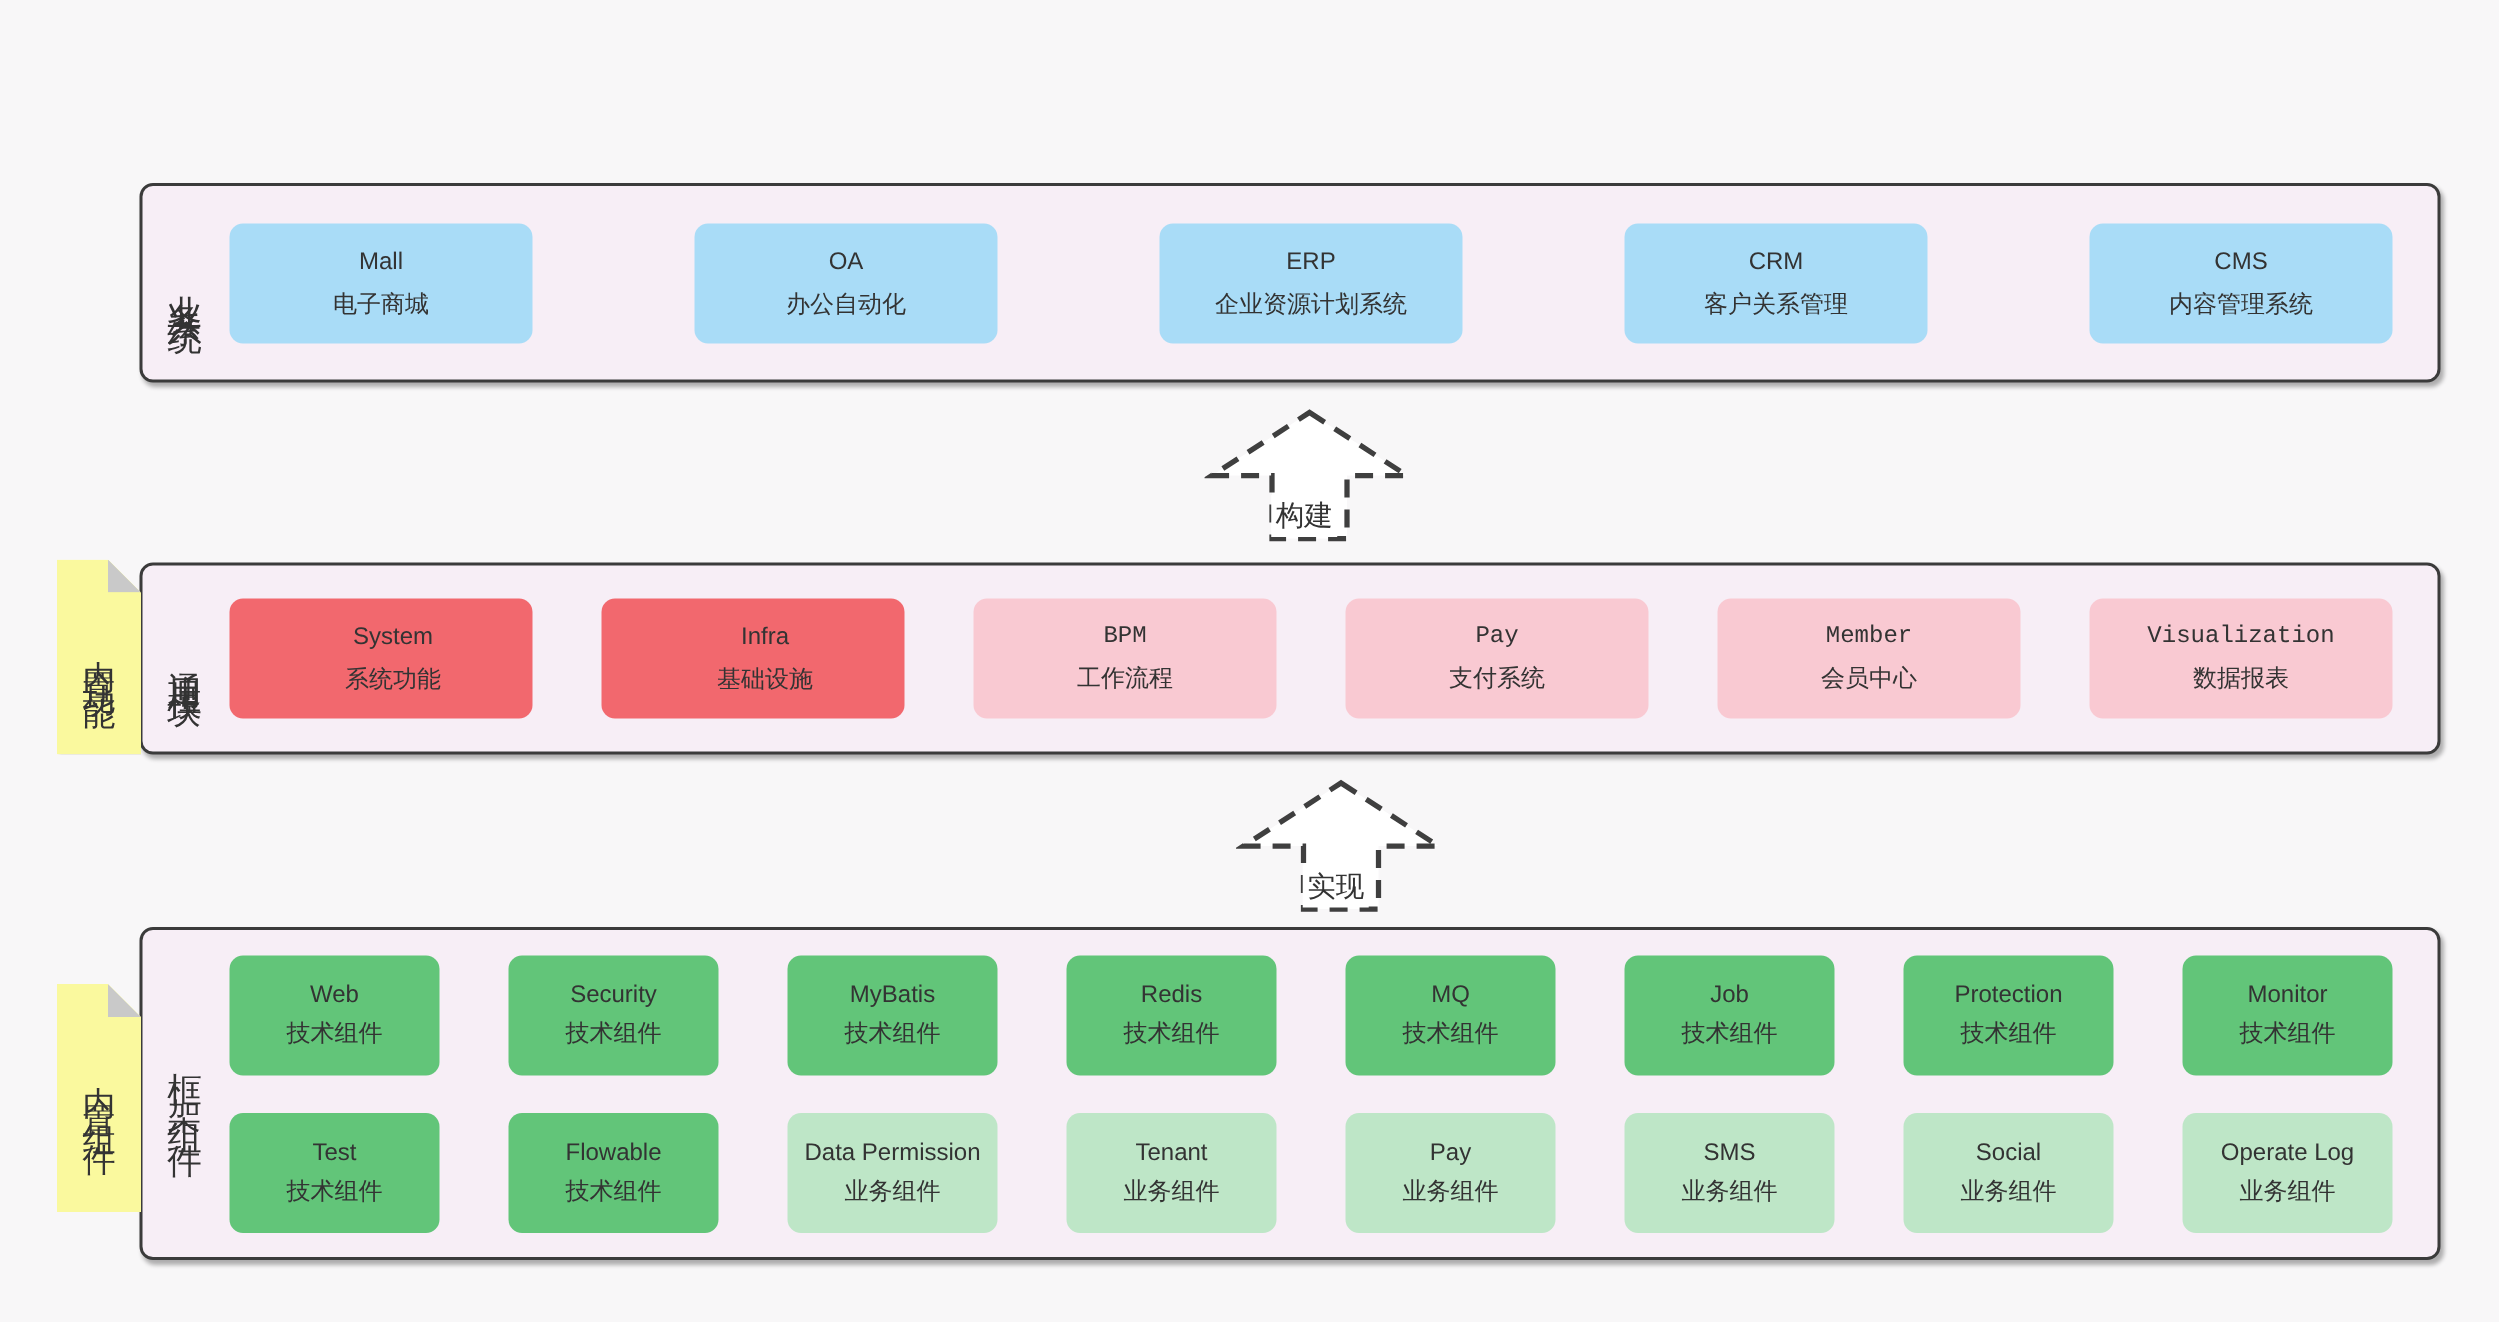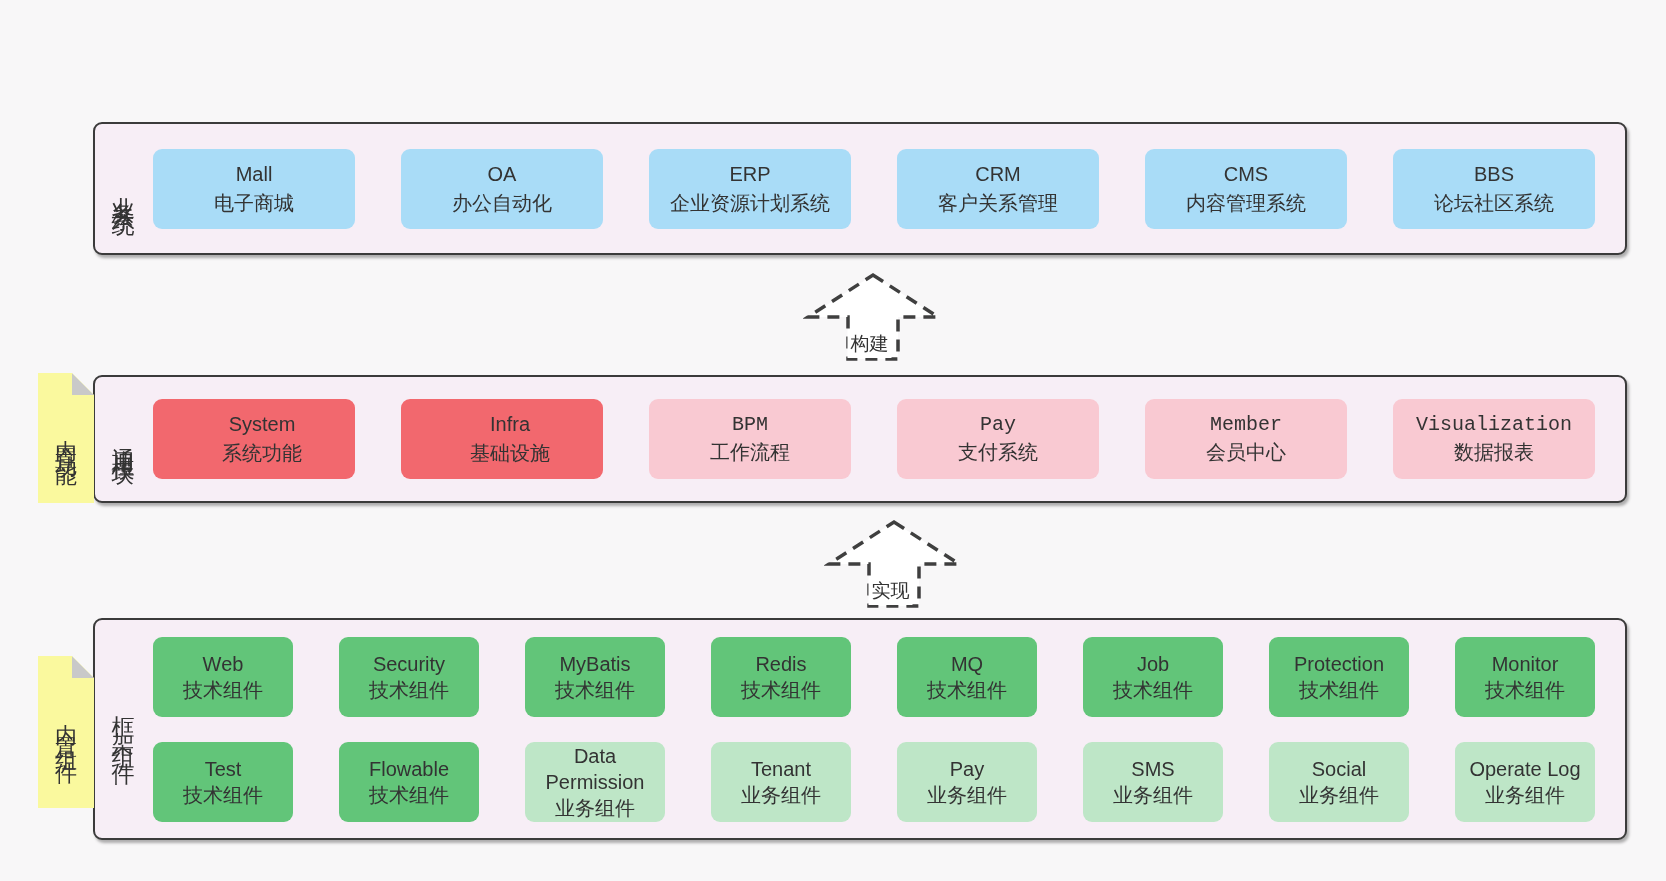--- a/index.html
+++ b/index.html
@@ -47,21 +47,21 @@
   .box-row { display: flex; justify-content: space-between; }
   .box {
     width: 202px;
     height: 80px;
     border-radius: 9px;
     display: flex;
     flex-direction: column;
     justify-content: center;
     text-align: center;
     line-height: 29px;
-    font-size: 20px;
+    font-size: 16px;
     padding: 0 8px;
   }
   .band-3 .box { width: 140px; line-height: 26px; }
   .box.blue        { background: var(--blue, #a9dcf7); }
   .box.red         { background: var(--red, #f2686e); padding-left: 24px; }
   .box.pink        { background: var(--pink, #f9c9d2); font-family: Liberation Mono, monospace; }
   .box.green       { background: var(--green, #62c579); }
   .box.green_light { background: var(--green_light, #bee6c7); }
   .note {
     position: absolute;
@@ -128,24 +128,20 @@
           <div class="box-subtitle">企业资源计划系统</div>
         </div>
         <div class="box blue">
           <div class="box-title">CRM</div>
           <div class="box-subtitle">客户关系管理</div>
         </div>
         <div class="box blue">
           <div class="box-title">CMS</div>
           <div class="box-subtitle">内容管理系统</div>
         </div>
-        <div class="box blue">
-          <div class="box-title">BBS</div>
-          <div class="box-subtitle">论坛社区系统</div>
-        </div>
       </div>
     </div>
 </section>
 
 <div class="arrow arrow-1">
   <svg viewBox="0 0 140 92">
     <polygon points="70,4 135,46 95,46 95,88 45,88 45,46 5,46" fill="#ffffff" stroke="#3f3f3f" stroke-width="3.5" stroke-dasharray="12 8" stroke-linejoin="miter"></polygon>
   </svg>
   <span class="arrow-label">构建</span>
 </div>

